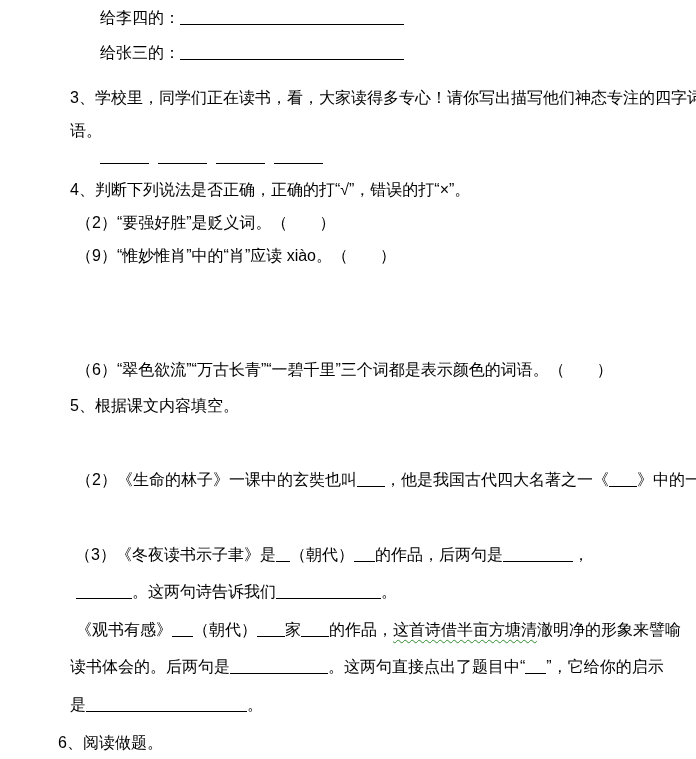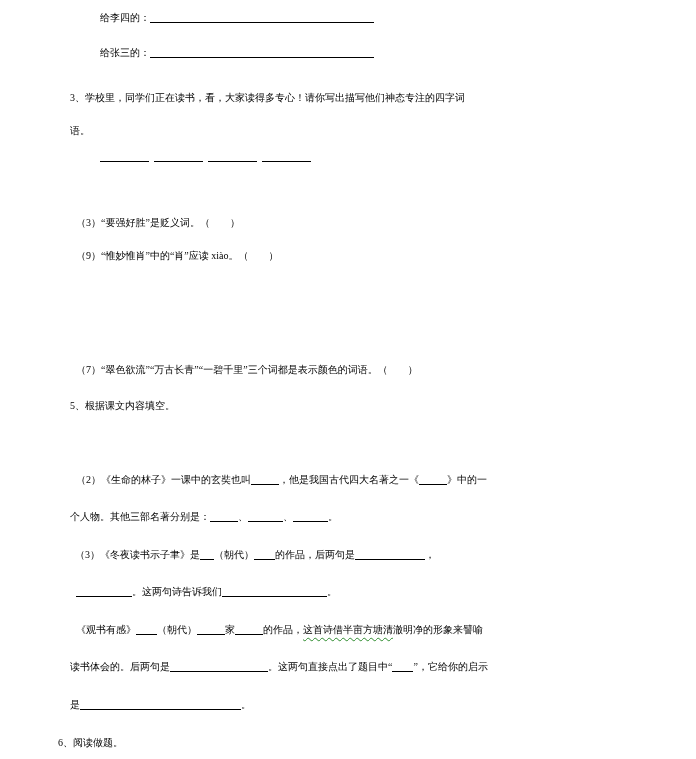--- a/index.html
+++ b/index.html
@@ -2,22 +2,22 @@
 <html style="--squiggle: #2e8b2e; --ink: #000000; --paper: #ffffff;"><head>
 <meta charset="utf-8">
 <style>
   :root{ --squiggle:#2e8b2e; --ink:#000000; --paper:#ffffff; }
   html,body{margin:0;padding:0;background:#fff;}
   .page{
     position:relative;
     width:696px;height:759px;
     background:var(--paper);
     overflow:hidden;
-    font-family:Liberation Serif, serif;
-    font-size:10px;
+    font-family:Liberation Sans, sans-serif;
+    font-size:16px;
     color:var(--ink);
   }
   .ln{
     position:absolute;
     white-space:pre;
     line-height:20px;
     letter-spacing:0px;
   }
   .blank{
     display:inline-block;
@@ -45,27 +45,27 @@
 
 <div class="page">
 
   <div class="ln" style="left:100px;top:8px">给李四的：<span class="blank" style="width: 224px;"></span></div>
   <div class="ln" style="left:100px;top:43px">给张三的：<span class="blank" style="width: 224px;"></span></div>
 
   <div class="ln" style="left:70px;top:88px">3、学校里，同学们正在读书，看，大家读得多专心！请你写出描写他们神态专注的四字词</div>
   <div class="ln" style="left:70px;top:121px">语。</div>
   <div class="ln" style="left:100px;top:147px"><span class="blank" style="width: 49px;"></span>  <span class="blank" style="width: 49px;"></span>  <span class="blank" style="width: 49px;"></span>  <span class="blank" style="width: 49px;"></span></div>
 
-  <div class="ln" style="left:76px;top:213px">（3）“要强好胜”是贬义词。（　　）</div>
+  <div class="ln" style="left:70px;top:180px">4、判断下列说法是否正确，正确的打“√”，错误的打“×”。</div>
+  <div class="ln" style="left:76px;top:213px">（2）“要强好胜”是贬义词。（　　）</div>
   <div class="ln" style="left:76px;top:246px">（9）“惟妙惟肖”中的“肖”应读 xiào。（　　）</div>
-  <div class="ln" style="left:76px;top:360px">（7）“翠色欲流”“万古长青”“一碧千里”三个词都是表示颜色的词语。（　　）</div>
+  <div class="ln" style="left:76px;top:360px">（6）“翠色欲流”“万古长青”“一碧千里”三个词都是表示颜色的词语。（　　）</div>
 
   <div class="ln" style="left:70px;top:396px">5、根据课文内容填空。</div>
   <div class="ln" style="left:76px;top:470px">（2）《生命的林子》一课中的玄奘也叫<span class="blank" style="width: 28px;"></span>，他是我国古代四大名著之一《<span class="blank" style="width: 28px;"></span>》中的一</div>
-  <div class="ln" style="left:70px;top:507px">个人物。其他三部名著分别是：<span class="blank" style="width: 28px;"></span>、<span class="blank" style="width: 35px;"></span>、<span class="blank" style="width: 35px;"></span>。</div>
   <div class="ln" style="left:75px;top:545px">（3）《冬夜读书示子聿》是<span class="blank" style="width: 14px;"></span>（朝代）<span class="blank" style="width: 21px;"></span>的作品，后两句是<span class="blank" style="width: 70px;"></span>，</div>
   <div class="ln" style="left:76px;top:582px"><span class="blank" style="width: 56px;"></span>。这两句诗告诉我们<span class="blank" style="width: 105px;"></span>。</div>
 
   <div class="ln" style="left:76px;top:620px"><span>《观书有感》<span class="blank" style="width: 21px;"></span>（朝代）<span class="blank" style="width: 28px;"></span>家<span class="blank" style="width: 28px;"></span>的作品，</span><span class="sq">这首诗借半亩方塘清</span><span>澈明净的形象来譬喻</span></div>
   <div class="ln" style="left:70px;top:657px">读书体会的。后两句是<span class="blank" style="width: 98px;"></span>。这两句直接点出了题目中“<span class="blank" style="width: 21px;"></span>”，它给你的启示</div>
   <div class="ln" style="left:70px;top:695px">是<span class="blank" style="width: 161px;"></span>。</div>
 
   <div class="ln" style="left:58px;top:733px">6、阅读做题。</div>
 
 </div>

